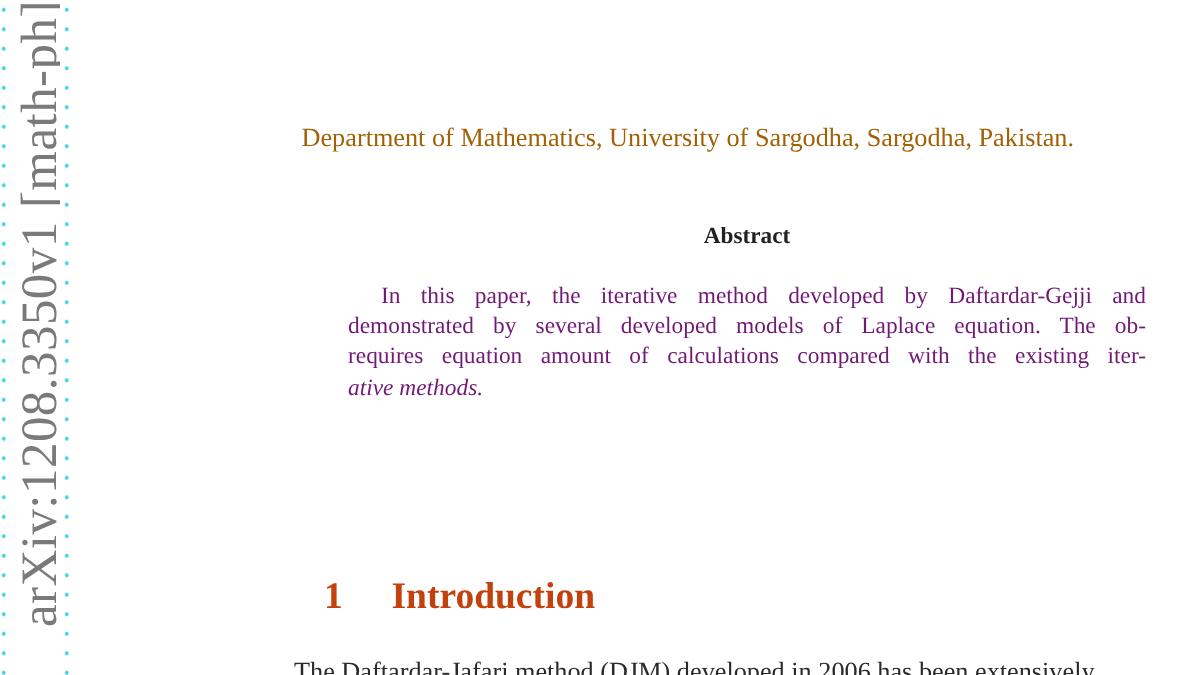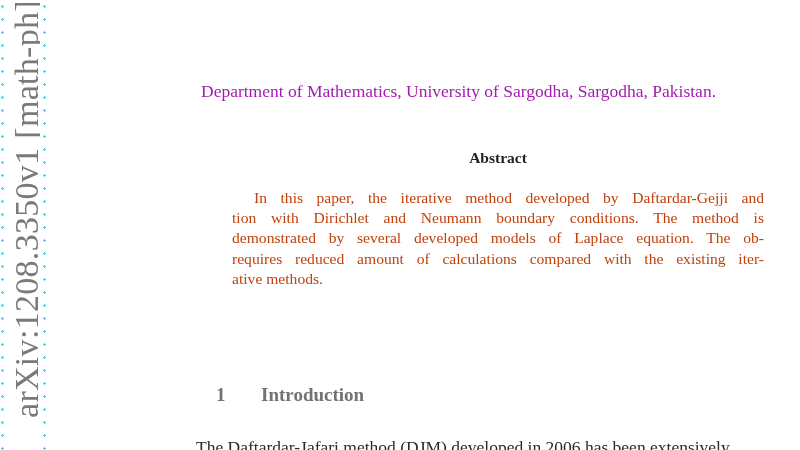--- a/index.html
+++ b/index.html
@@ -25,39 +25,39 @@
     transform-origin: 0 0;
     transform: translate(4px, 0) rotate(-90deg) translate(-2px, 0);
     white-space: nowrap;
     font-family: "Liberation Serif", serif;
     font-size: 34px; color: #7a7a7a; letter-spacing: 0.3px;
     line-height: 34px;
   }
   .affil {
     position: absolute; left: 201px; top: 81px;
     font-family: "Liberation Serif", serif;
-    font-size: 17.5px; color: #a21caf; white-space: nowrap;
+    font-size: 17.5px; color: #a16207; white-space: nowrap;
   }
   .abstract-title {
     position: absolute; left: 0; width: 996px; top: 149px; text-align: center;
     font-family: "Liberation Serif", serif; font-weight: bold;
     font-size: 15.5px; color: #222;
   }
   .abstract-body {
     position: absolute; left: 232px; top: 188px; width: 532px;
     font-family: "Liberation Serif", serif;
-    font-size: 15.6px; line-height: 20.2px; color: #c2410c;
+    font-size: 15.6px; line-height: 20.2px; color: #701a75;
   }
   .abstract-body .line { display: block; text-align: justify; text-align-last: justify; height: 20.2px; white-space: nowrap; }
   .abstract-body .line.first { text-indent: 22px; }
-  .abstract-body .line.last { text-align-last: left; }
+  .abstract-body .line.last { text-align-last: left; font-style: italic; }
   .section-head {
     position: absolute; left: 216px; top: 384px;
     font-family: "Liberation Serif", serif; font-weight: bold;
-    font-size: 19px; color: #737373; white-space: nowrap;
+    font-size: 25px; color: #c2410c; white-space: nowrap;
   }
   .section-head .num { display: inline-block; width: 45px; }
   .intro-line {
     position: absolute; left: 196px; top: 437px;
     font-family: "Liberation Serif", serif;
     font-size: 17.5px; color: #2a2a2a; white-space: nowrap;
   }
 </style>
 </head>
 <body>
@@ -67,23 +67,22 @@
 <div class="stamp">
   <div class="stamp-text">arXiv:1208.3350v1  [math-ph]  16 Aug 2012</div>
 </div>
 
 <div class="affil">Department of Mathematics, University of Sargodha, Sargodha, Pakistan.</div>
 
 <div class="abstract-title">Abstract</div>
 
 <div class="abstract-body">
   <span class="line first">In this paper, the iterative method developed by Daftardar-Gejji and</span>
-  <span class="line">tion with Dirichlet and Neumann boundary conditions. The method is</span>
   <span class="line">demonstrated by several developed models of Laplace equation. The ob-</span>
-  <span class="line">requires reduced amount of calculations compared with the existing iter-</span>
+  <span class="line">requires equation amount of calculations compared with the existing iter-</span>
   <span class="line last">ative methods.</span>
 </div>
 
 <div class="section-head">
   <span class="num">1</span><span>Introduction</span>
 </div>
 
 <div class="intro-line">The Daftardar-Jafari method (DJM) developed in 2006 has been extensively</div>
 
 </body></html>

